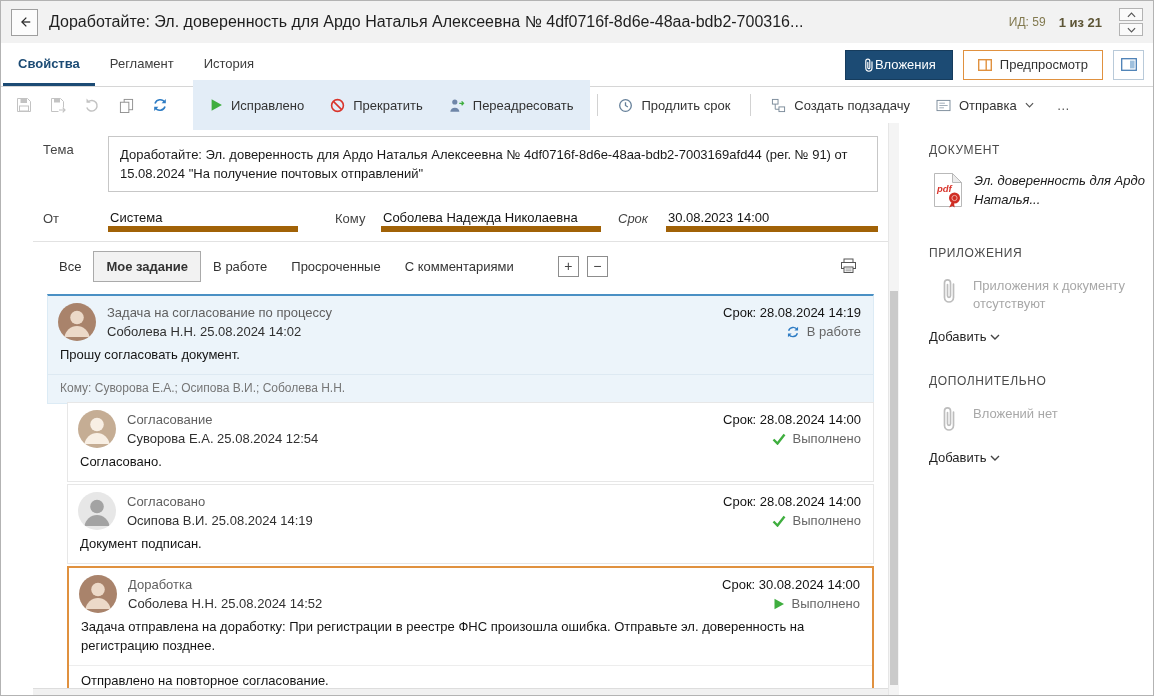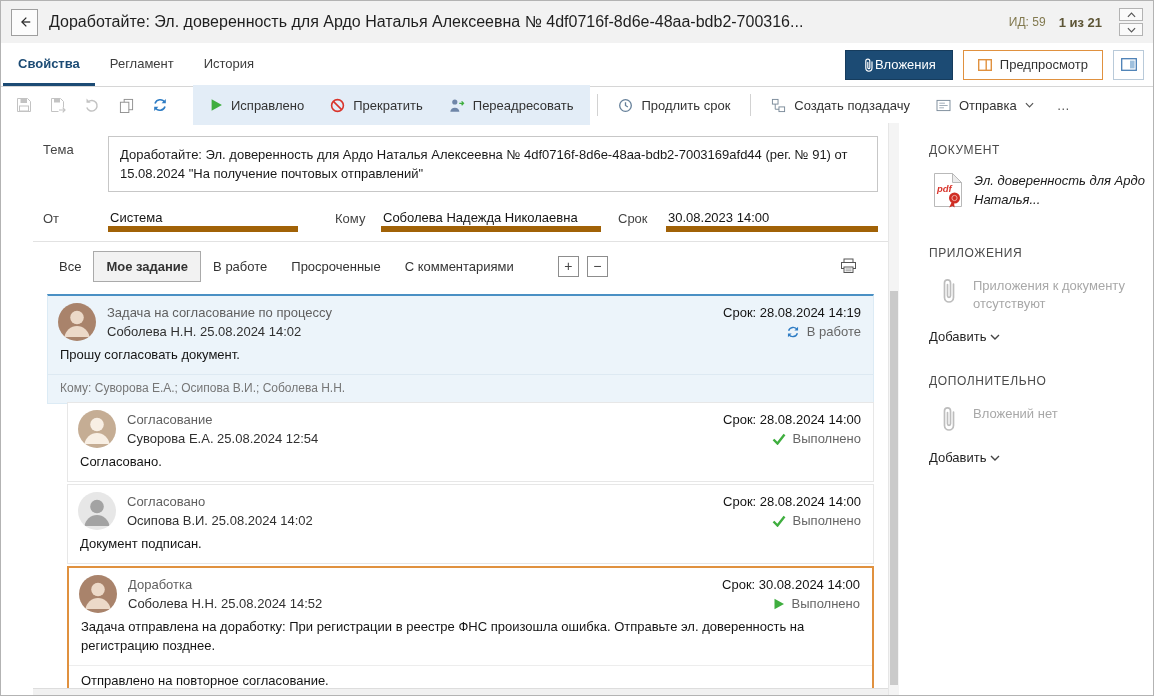--- a/index.html
+++ b/index.html
@@ -24,21 +24,21 @@
   .tab.active { color:#1c4b74; font-weight:700; border-bottom-color:#1c4b74; }
   .tabs-actions { margin-left:auto; display:flex; align-items:center; gap:10px; padding-right:9px; }
   .btn-attach { height:30px; background:#1c4b74; border:1px solid #163c5d; color:#fff; display:flex; align-items:center; padding:0 16px; }
   .btn-preview { height:30px; background:#fff; border:1px solid #e0913f; color:#333; display:flex; align-items:center; gap:8px; padding:0 14px; }
   .btn-pane { width:31px; height:30px; border:1px solid #b9cad9; background:#fff; display:flex; align-items:center; justify-content:center; }
 
   
   .toolbar { position:absolute; top:86px; left:0; right:0; height:36px; background:#fff; display:flex; align-items:center; padding-left:8px; }
   .tool-icon { width:30px; height:30px; display:flex; align-items:center; justify-content:center; color:#8f8f8f; margin-right:4px; }
   .tool-icon.disabled { color:#c3c3c3; cursor:default; }
-  .action-group { background:#e3edf7; height:40px; display:flex; align-items:center; padding:0 4px; margin-left:14px; }
+  .action-group { background:#e3edf7; height:50px; display:flex; align-items:center; padding:0 4px; margin-left:14px; }
   .tool-btn { display:flex; align-items:center; gap:8px; padding:0 13px; height:30px; color:#333; white-space:nowrap; }
   .vsep { width:1px; height:22px; background:#d2d2d2; margin:0 7px; flex:0 0 auto; }
   .more-btn { color:#555; letter-spacing:1px; padding:0 10px; }
 
   
   .content { position:absolute; top:122px; left:0; right:0; bottom:0; display:flex;padding-left:32px; }
   .main { width:855px; position:relative; flex:0 0 855px; }
   .vscroll { width:11px; flex:0 0 11px; background:#f4f4f4; border-left:1px solid #e6e6e6; position:relative; }
   .vthumb { position:absolute; left:1px; right:1px; top:168px; height:calc(100% - 178px); background:#cacaca; }
   .sidebar { flex:1; background:#fff; padding:20px 14px 0 30px; }
@@ -255,21 +255,21 @@
       <div class="form-area">
         <span class="lbl" style="left:10px; top:19px;">Тема</span>
         <div class="subject-box">Доработайте: Эл. доверенность для Ардо Наталья Алексеевна № 4df0716f-8d6e-48aa-bdb2-7003169afd44 (рег. № 91) от 15.08.2024 "На получение почтовых отправлений"</div>
 
         <span class="lbl" style="left:10px; top:88px;">От</span>
         <div class="ufield" style="left:75px; top:84px; width:190px;">Система</div>
 
         <span class="lbl" style="left:302px; top:88px;">Кому</span>
         <div class="ufield" style="left:348px; top:84px; width:220px;">Соболева Надежда Николаевна</div>
 
-        <span class="lbl" style="left:585px; top:88px;">Срок</span>
+        <span class="lbl" style="left:585px; top:88px;font-style:italic;">Срок</span>
         <div class="ufield" style="left:633px; top:84px; width:212px;">30.08.2023 14:00</div>
       </div>
       <div class="divider"></div>
 
       <div class="filterbar">
         <div class="filter"><span>Все</span></div>
         <div class="filter selected"><span>Мое задание</span></div>
         <div class="filter"><span>В работе</span></div>
         <div class="filter"><span>Просроченные</span></div>
         <div class="filter"><span>С комментариями</span></div>
@@ -342,21 +342,21 @@
         </section>
 
         <section class="card card3">
           <div class="card-head">
             <span class="avatar av3"><svg width="38" height="38" viewBox="0 0 38 38">
                   <circle cx="19" cy="14.5" r="6.8" fill="currentColor"></circle>
                   <path d="M6.5 34a12.6 12.6 0 0 1 25 0z" fill="currentColor"></path>
                 </svg></span>
             <div class="head-left">
               <div class="task-title">Согласовано</div>
-              <div class="task-author">Осипова В.И.  25.08.2024 14:02</div>
+              <div class="task-author">Осипова В.И.  25.08.2024 14:19</div>
             </div>
             <div class="head-right">
               <div class="task-due">Срок: 28.08.2024 14:00</div>
               <div class="task-status">
                 <svg width="14" height="12" viewBox="0 0 14 12">
                     <path d="M1.5 6.5l4 4L12.5 1.5" fill="none" stroke="#3fae3f" stroke-width="2.4"></path>
                   </svg>
                 <span>Выполнено</span>
               </div>
             </div>

